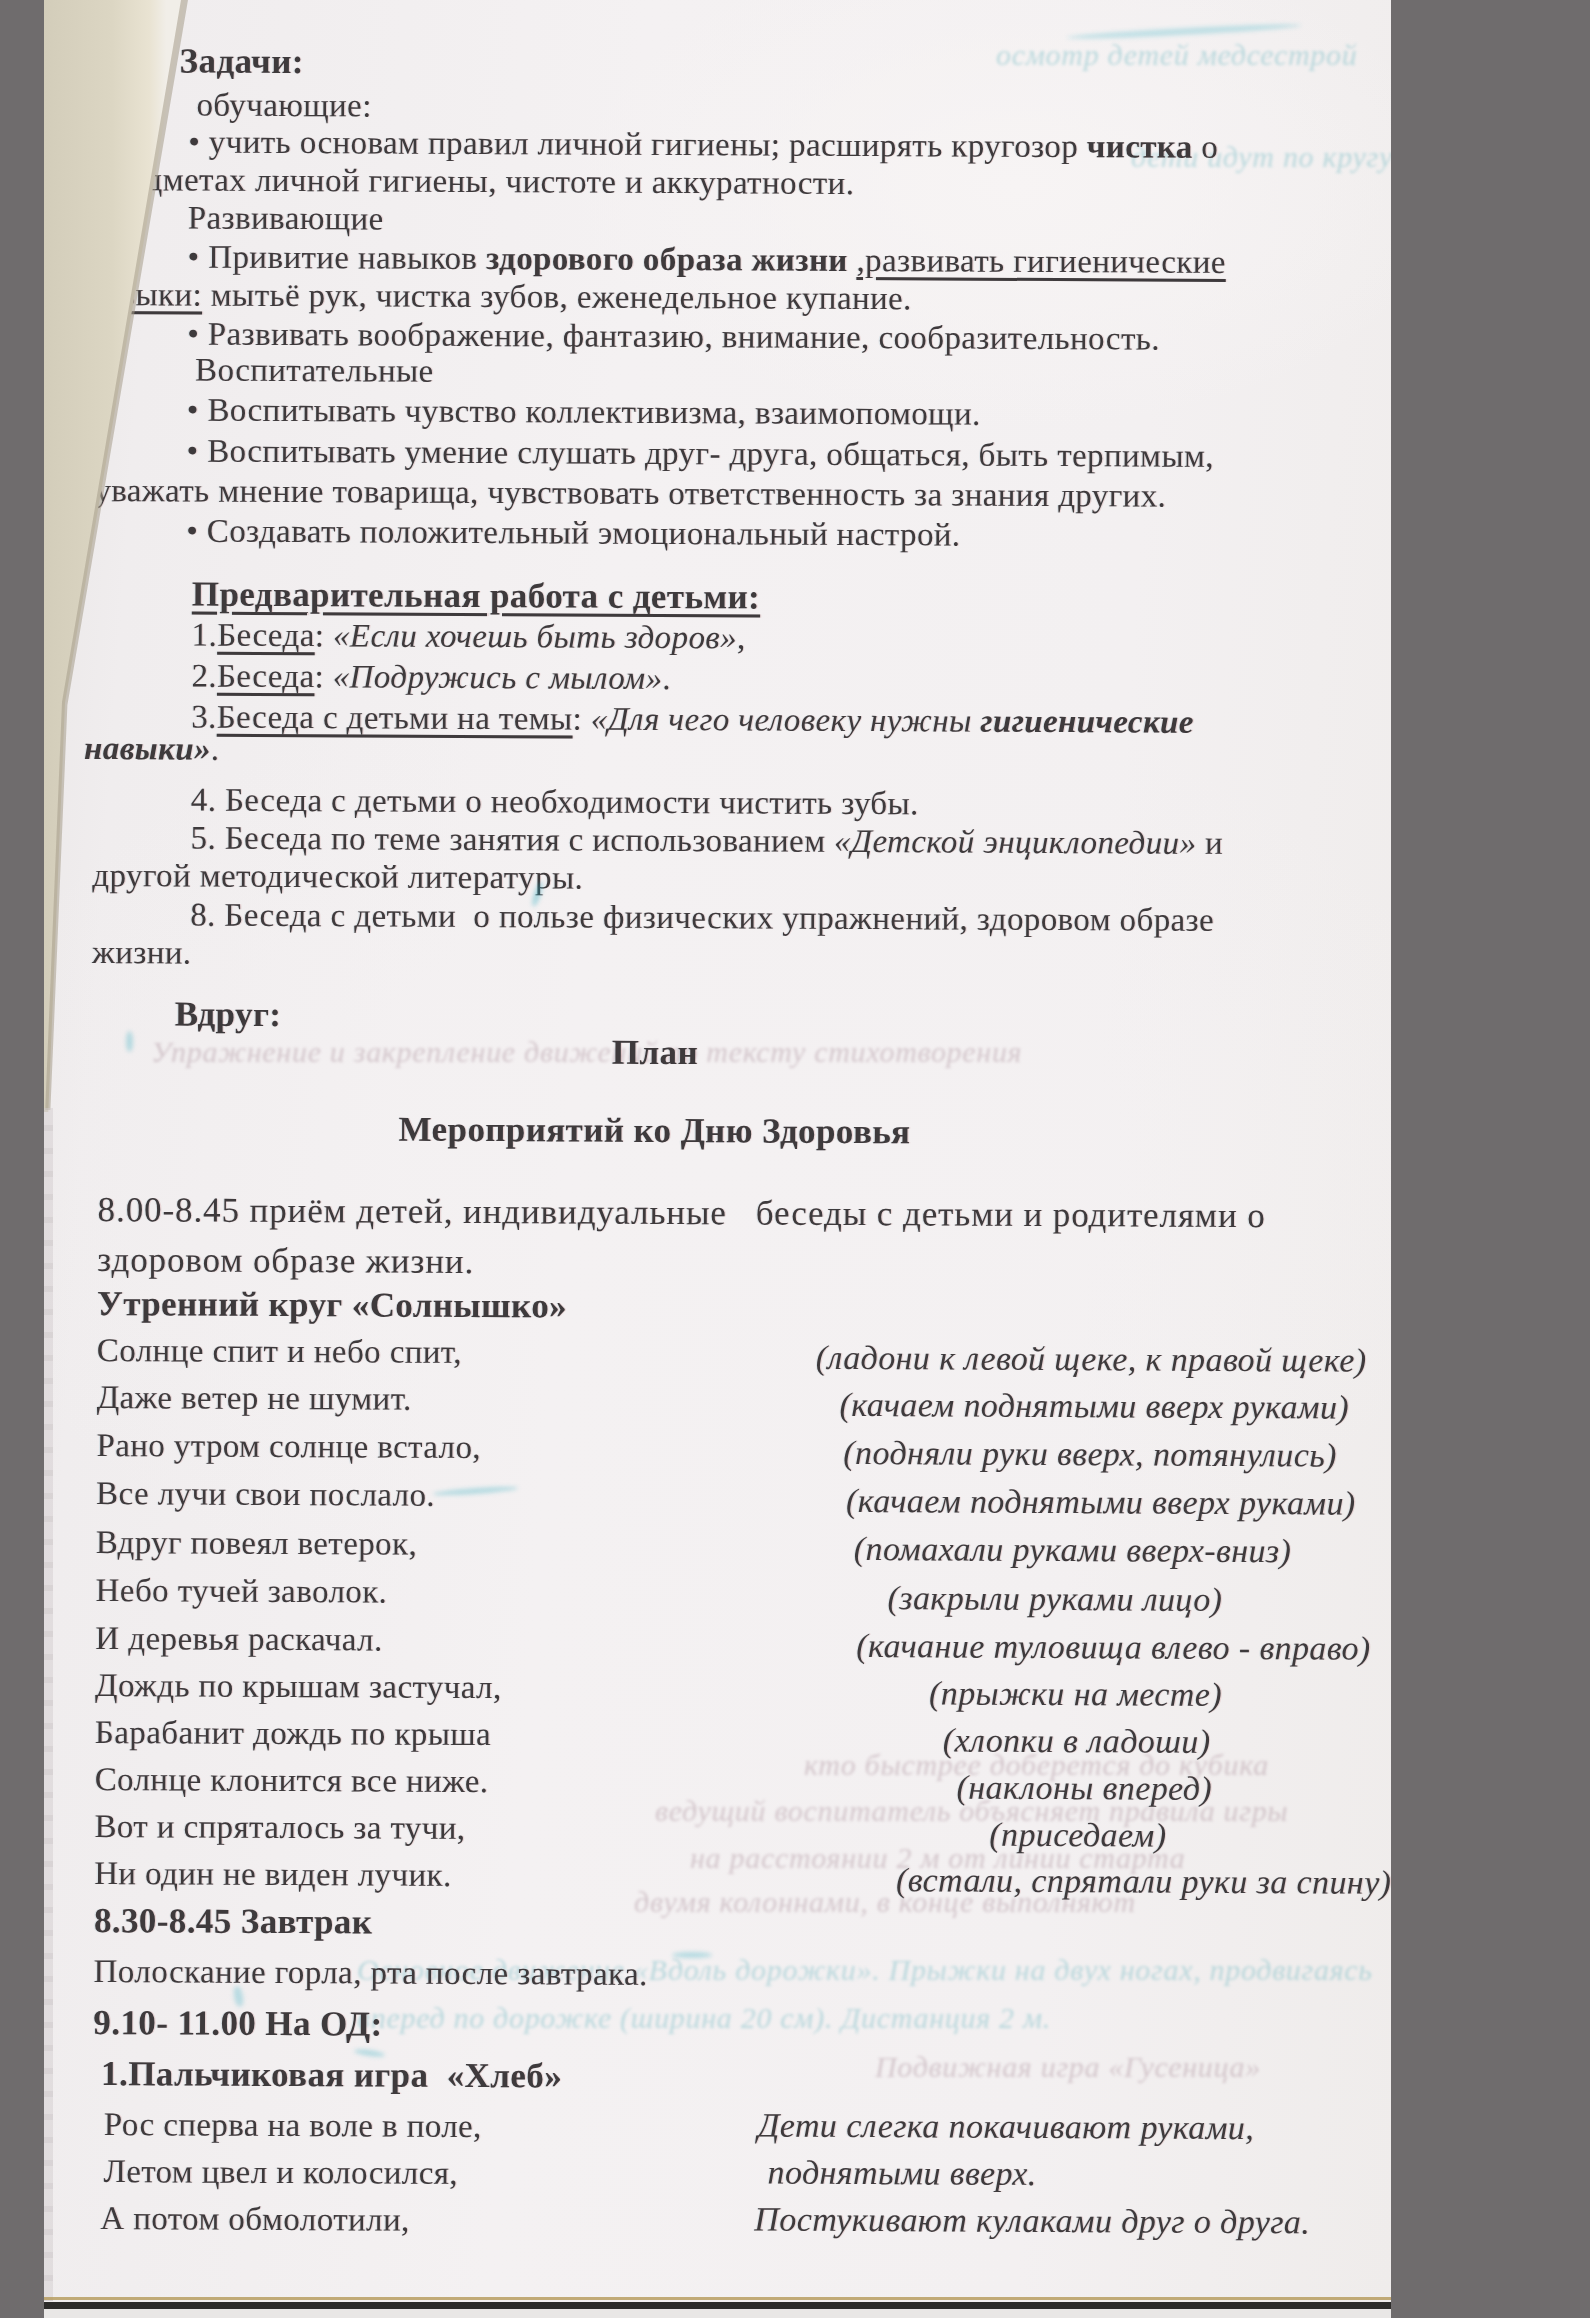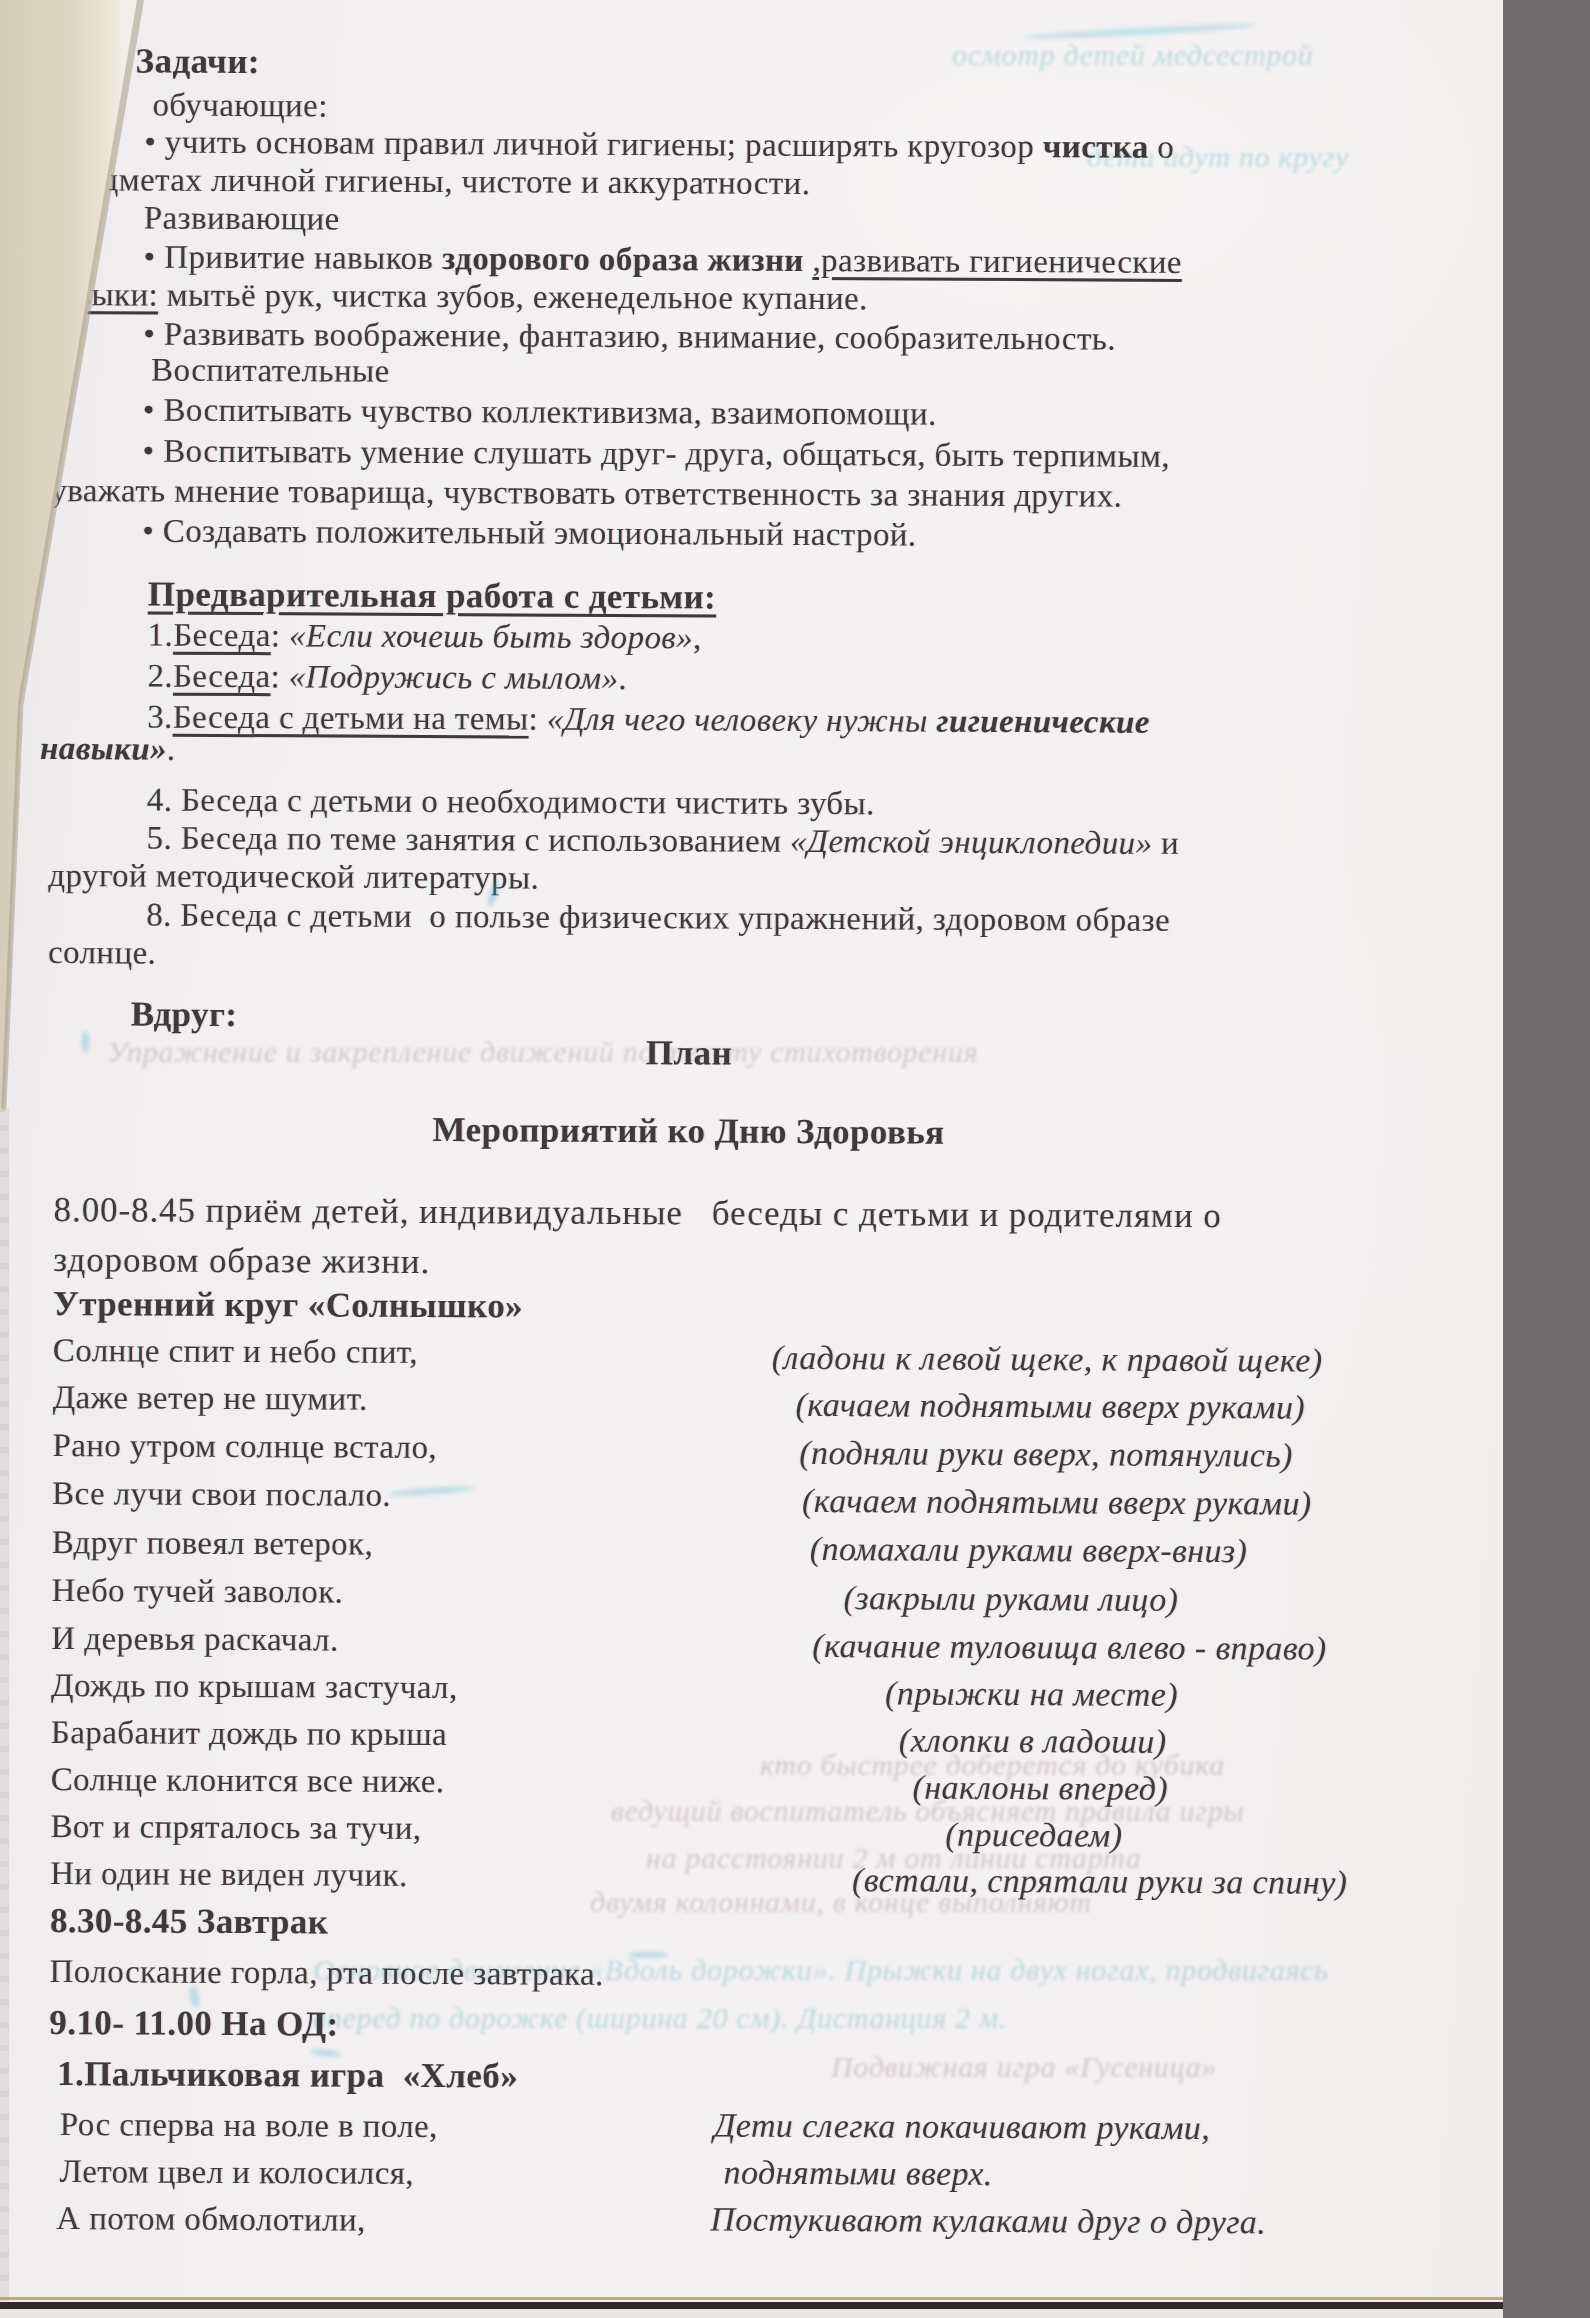--- a/index.html
+++ b/index.html
@@ -1,23 +1,24 @@
 <!DOCTYPE html>
 <html lang="ru" style="font-size:11.4px"><head>
 <meta charset="utf-8">
 <title>Document scan</title>
 <style>
   html,body{margin:0;padding:0;background:#6f6c6d;}
   .page{
-    position:relative;width:1503px;height:2319px;overflow:hidden;
+    position:relative;width:1347px;height:2319px;overflow:hidden;
     font-family:"Liberation Serif","DejaVu Serif",serif;color:#3e3a3c;
     background:
       radial-gradient(639px 355px at 72% 8%, #f7f4f4, rgba(247,244,244,0) 70%),
       radial-gradient(995px 639px at 50% 50%, #f4f1f2, rgba(244,241,242,0) 80%),
       linear-gradient(94deg,#eae7e7 0%,#f0edee 8%,#f4f1f2 40%,#f3f0f1 75%,#efeceb 100%);
+    margin-left: 44px;
   }
   .rot{position:absolute;inset:0;transform:rotate(0.3deg);transform-origin:43px 0;}
   .layer{position:absolute;inset:0;}
   .ln{position:absolute;white-space:pre;font-size:33px;line-height:1.22;letter-spacing:0.4px;
       text-shadow:1.1px 0 0 rgba(170,60,60,.14),-1.1px 0 0 rgba(60,130,160,.12);}
   .h{font-size:35px;}
   .b{font-weight:700;}
   .i{font-style:italic;}
   .u{text-decoration:underline;text-decoration-thickness:2.5px;text-underline-offset:5.7px;}
   .c{left:0;right:0;text-align:center;}
@@ -86,21 +87,21 @@
     <div class="layer">
         <div class="ln  h" style="top: 573px; left: 151px;"><span class="b u">Предварительная работа с детьми:</span></div>
         <div class="ln" style="top: 614px; left: 151px;"><span>1.</span><span class="u">Беседа</span><span>: </span><span class="i">«Если хочешь быть здоров»</span><span>,</span></div>
         <div class="ln" style="top: 655px; left: 151px;"><span>2.</span><span class="u">Беседа</span><span>: </span><span class="i">«Подружись с мылом»</span><span>.</span></div>
         <div class="ln" style="top: 696px; left: 151px;"><span>3.</span><span class="u">Беседа с детьми на темы</span><span>: </span><span class="i">«Для чего человеку нужны </span><span class="b i">гигиенические</span></div>
         <div class="ln" style="top: 728px; left: 44px;"><span class="b i">навыки»</span><span>.</span></div>
         <div class="ln" style="top: 779px; left: 151px;">4. Беседа с детьми о необходимости чистить зубы.</div>
         <div class="ln" style="top: 817px; left: 151px;"><span>5. Беседа по теме занятия с использованием </span><span class="i">«Детской энциклопедии»</span><span> и</span></div>
         <div class="ln" style="top: 855px; left: 53px;">другой методической литературы.</div>
         <div class="ln" style="top: 894px; left: 151px;">8. Беседа с детьми  о пользе физических упражнений, здоровом образе</div>
-        <div class="ln" style="top: 932px; left: 53px;">солнце.</div>
+        <div class="ln" style="top: 932px; left: 53px;">жизни.</div>
       </div>
     <div class="layer">
         <div class="ln  b h" style="top: 993px; left: 136px;">Вдруг:</div>
         <div class="ln b h c" style="top: 1029px; transform: translateX(-57px);">План</div>
         <div class="ln b h c" style="top: 1107px; transform: translateX(-57px);">Мероприятий ко Дню Здоровья</div>
         <div class="ln  wide" style="top: 1189px; left: 60px;">8.00-8.45 приём детей, индивидуальные   беседы с детьми и родителями о</div>
         <div class="ln  wide" style="top: 1239px; left: 60px;">здоровом образе жизни.</div>
       </div>
     <div class="layer">
         <div class="ln  b h" style="top: 1283px; left: 60px;">Утренний круг «Солнышко»</div>

